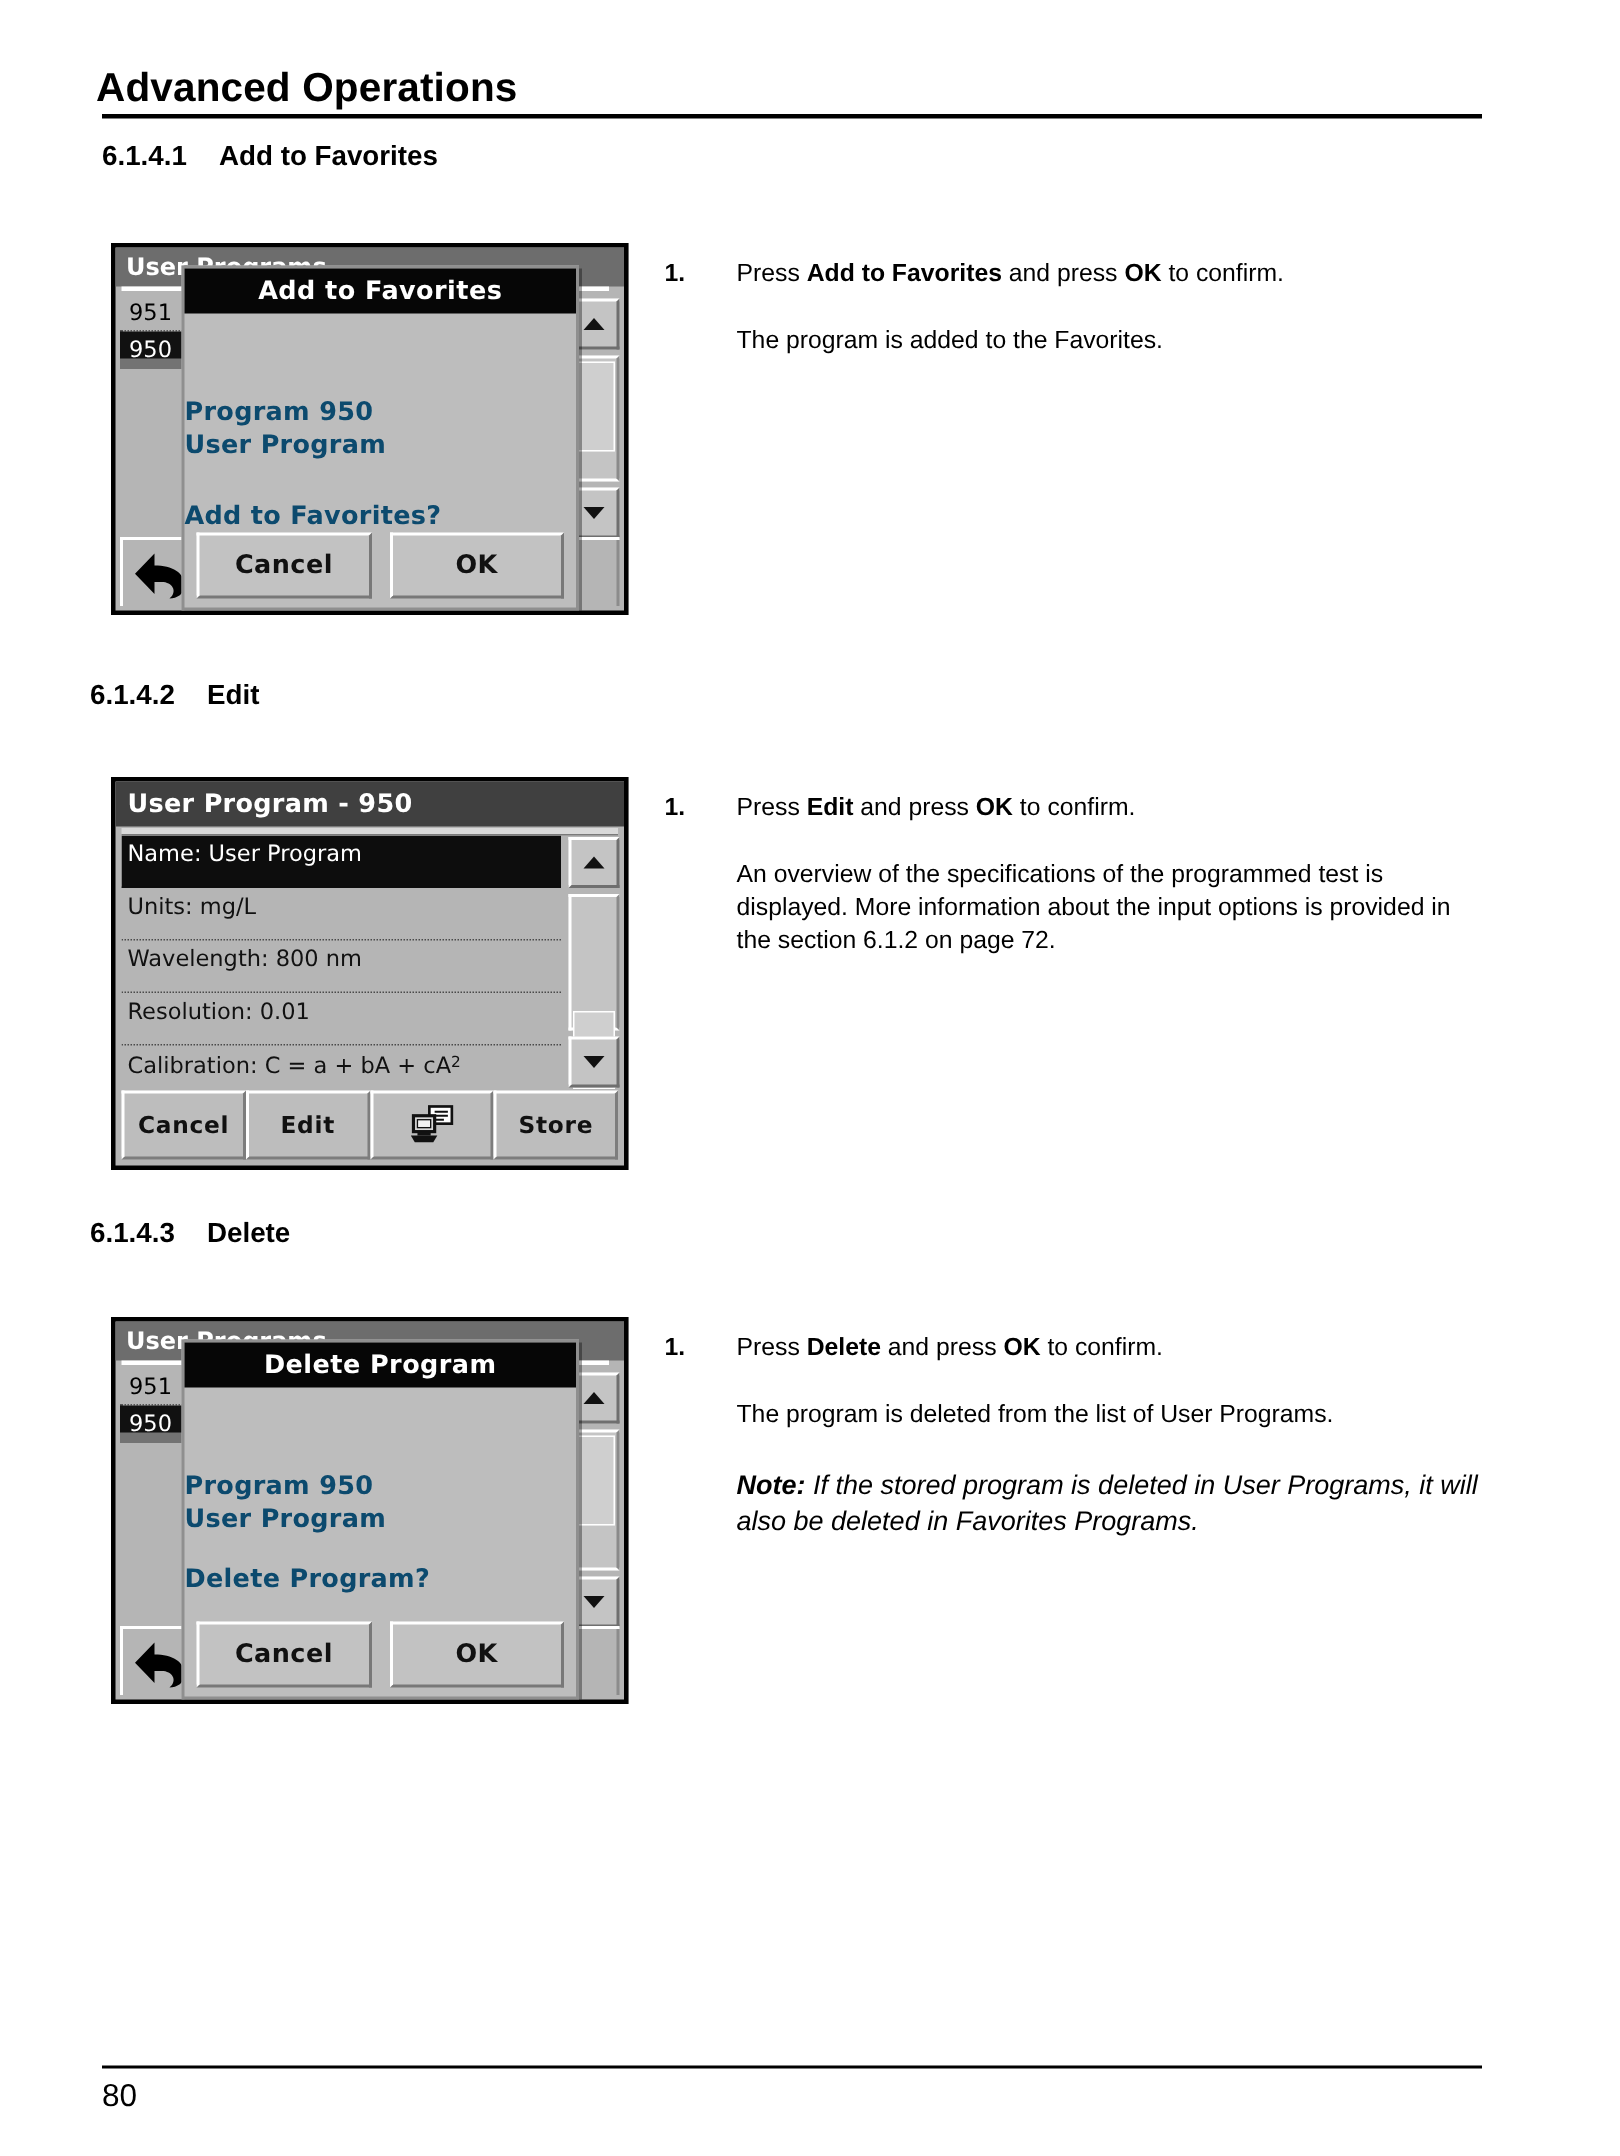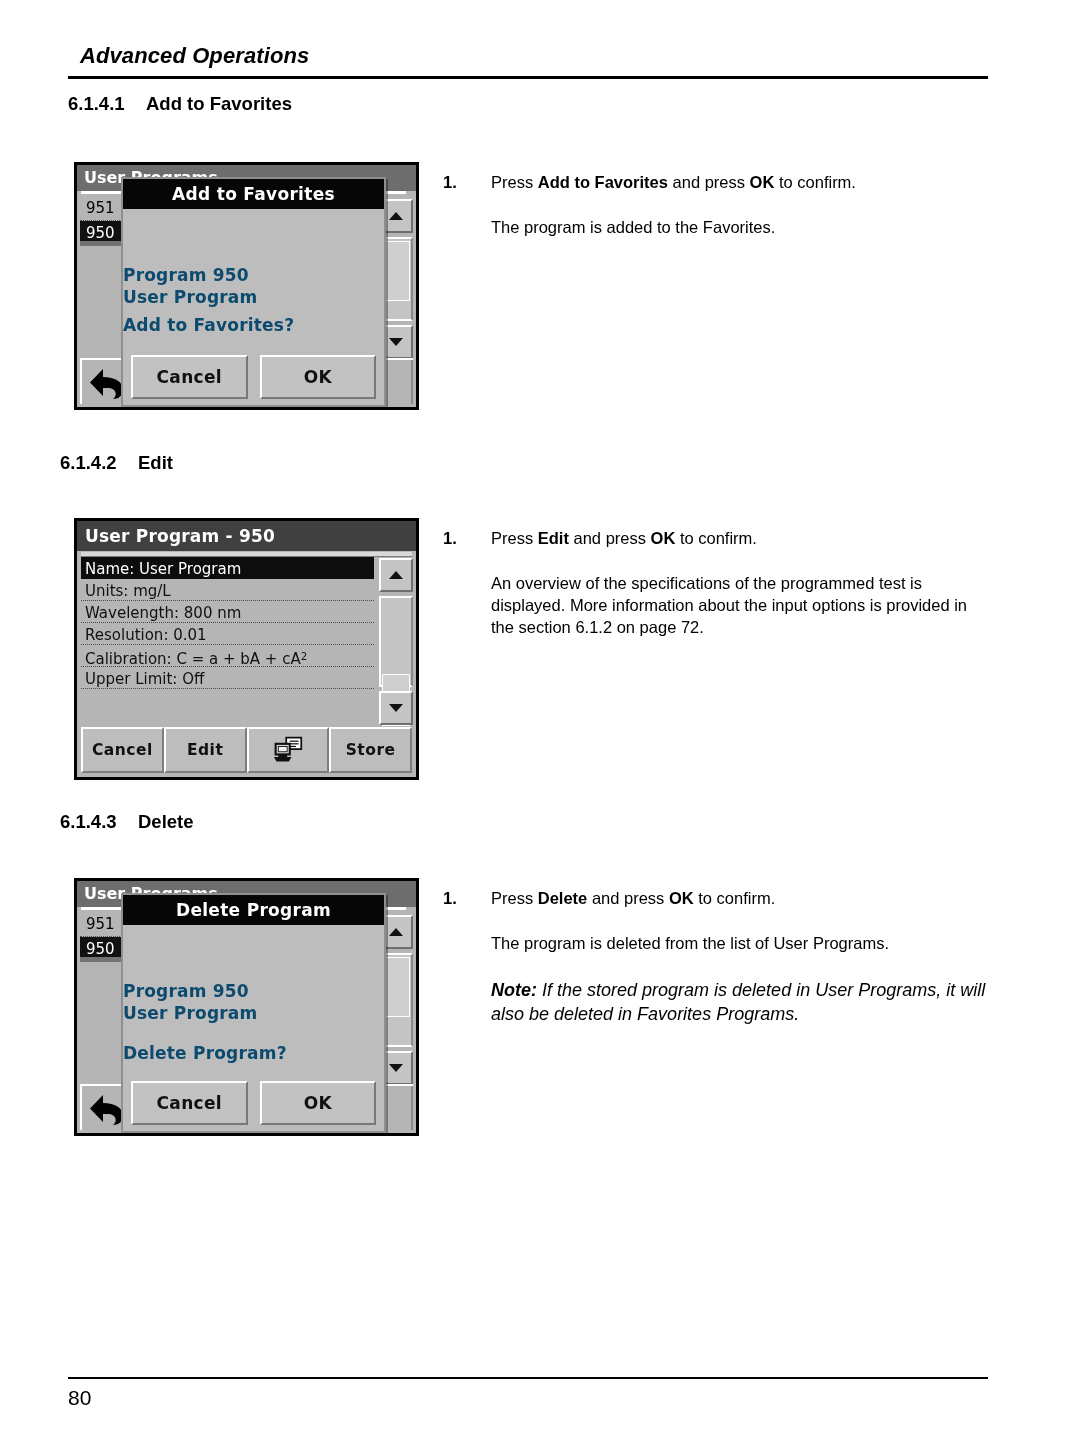--- a/index.html
+++ b/index.html
@@ -17,25 +17,24 @@
   }
 
   
   .page {
     position: absolute;
     left: 0; top: 0;
     width: 1080px; height: 1437px;
   }
   .running-head {
     position: absolute;
-    left: 80px; top: 43px;
-    font-size: 22px;
+    left: 64px; top: 43px;
+    font-size: 27px;
     font-weight: bold;
     letter-spacing: 0.1px;
-    font-style: italic;
   }
   .head-rule {
     position: absolute;
     left: 68px; top: 76px;
     width: 920px; height: 3px;
     background: #000;
   }
   .foot-rule {
     position: absolute;
     left: 68px; top: 1377px;
@@ -131,21 +130,21 @@
     line-height: 25px;
     font-size: 15px;
     padding-left: 6px;
     box-sizing: border-box;
     border-bottom: 1px dotted #555;
     color: #000;
   }
   .lcd-listitem.sel {
     background: #111;
     color: #ffffff;
-    border-bottom: 5px solid #737373;
+    border-bottom: 7px solid #737373;
   }
 
   
   .lcd-scroll {
     position: absolute;
     right: 3px;
     width: 34px;
     background: #b5b5b5;
   }
   .sb-btn {
@@ -291,21 +290,21 @@
   }
   .detail-list {
     position: absolute;
     left: 4px; top: 36px;
     right: 42px;
     bottom: 50px;
     background: #b5b5b5;
     overflow: hidden;
   }
   .detail-row {
-    height: 22px;
+    height: 35px;
     line-height: 24.6px;
     font-size: 15px;
     padding-left: 4px;
     box-sizing: border-box;
     border-bottom: 1px dotted #4a4a4a;
     color: #111;
     white-space: nowrap;
   }
   .detail-row.sel {
     background: #0d0d0d;
@@ -381,21 +380,21 @@
 
     <svg class="back-arrow" viewBox="0 0 40 38">
       <path d="M16 6 L16 14 C28 14 36 19 36 27 C36 33 31 36 26 36 C31 32 29 26 22 25 L16 25 L16 33 L3 19.5 Z" fill="#000"></path>
     </svg>
 
     <div class="lcd-dialog" style="left:44px; top:12px; width:265px; height:230px;">
       <div class="dlg-title">Add to Favorites</div>
       <div class="dlg-body">
         <div class="dlg-line" style="top:56px;">Program 950</div>
         <div class="dlg-line" style="top:78px;">User Program</div>
-        <div class="dlg-line" style="top:106px;">Add to Favorites?</div>
+        <div class="dlg-line" style="top:125px;">Add to Favorites?</div>
         <div class="dlg-buttons">
           <div class="dlg-btn">Cancel</div>
           <div class="dlg-btn">OK</div>
         </div>
       </div>
     </div>
   </div>
 
   <div class="instr" style="left:443px; top:172px;">
     <div class="step">

